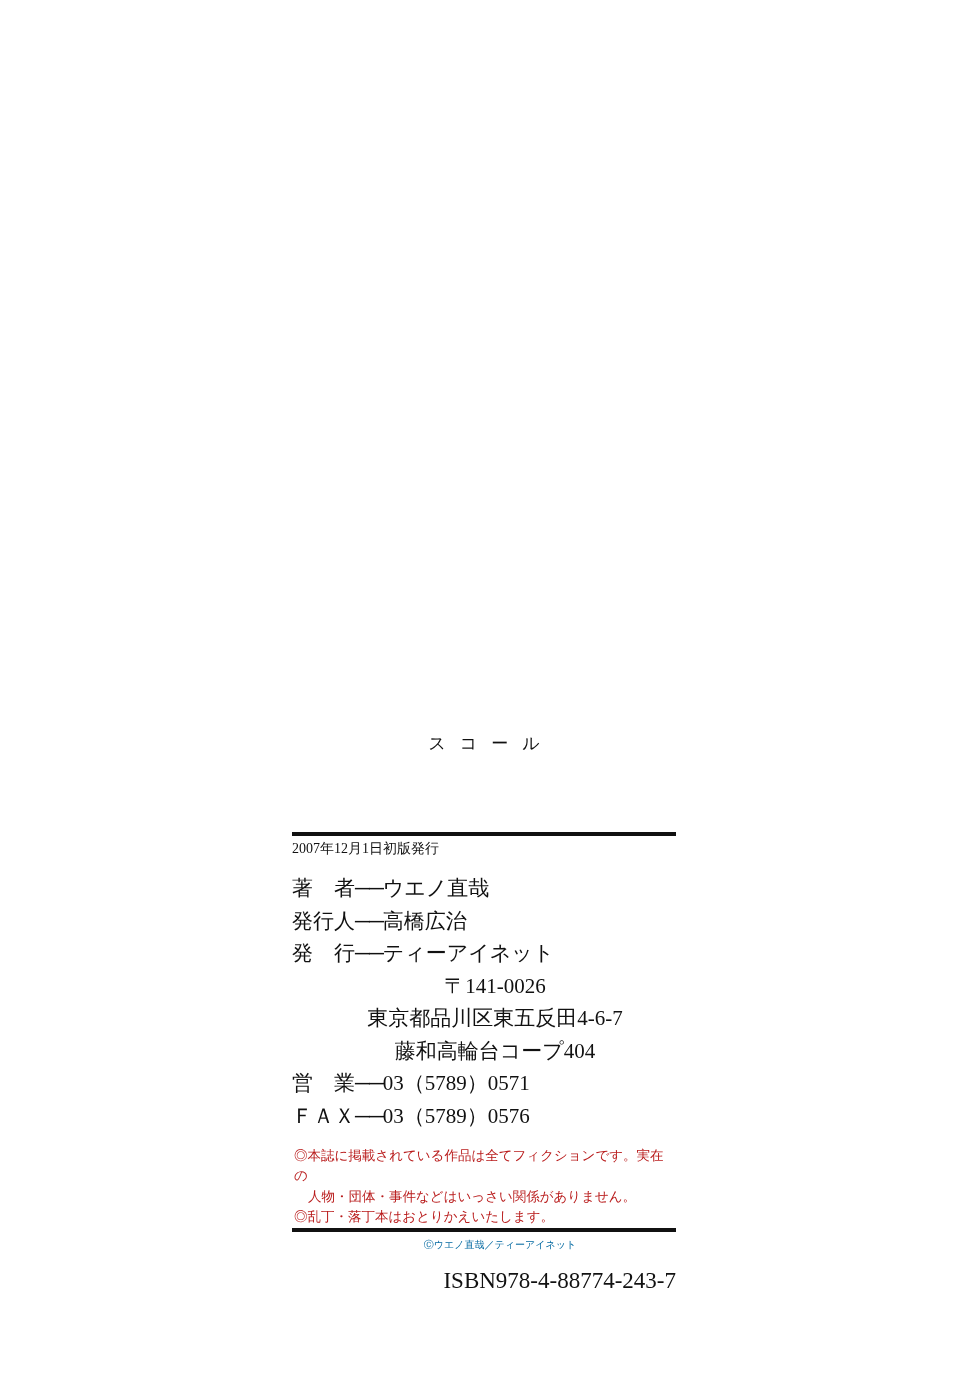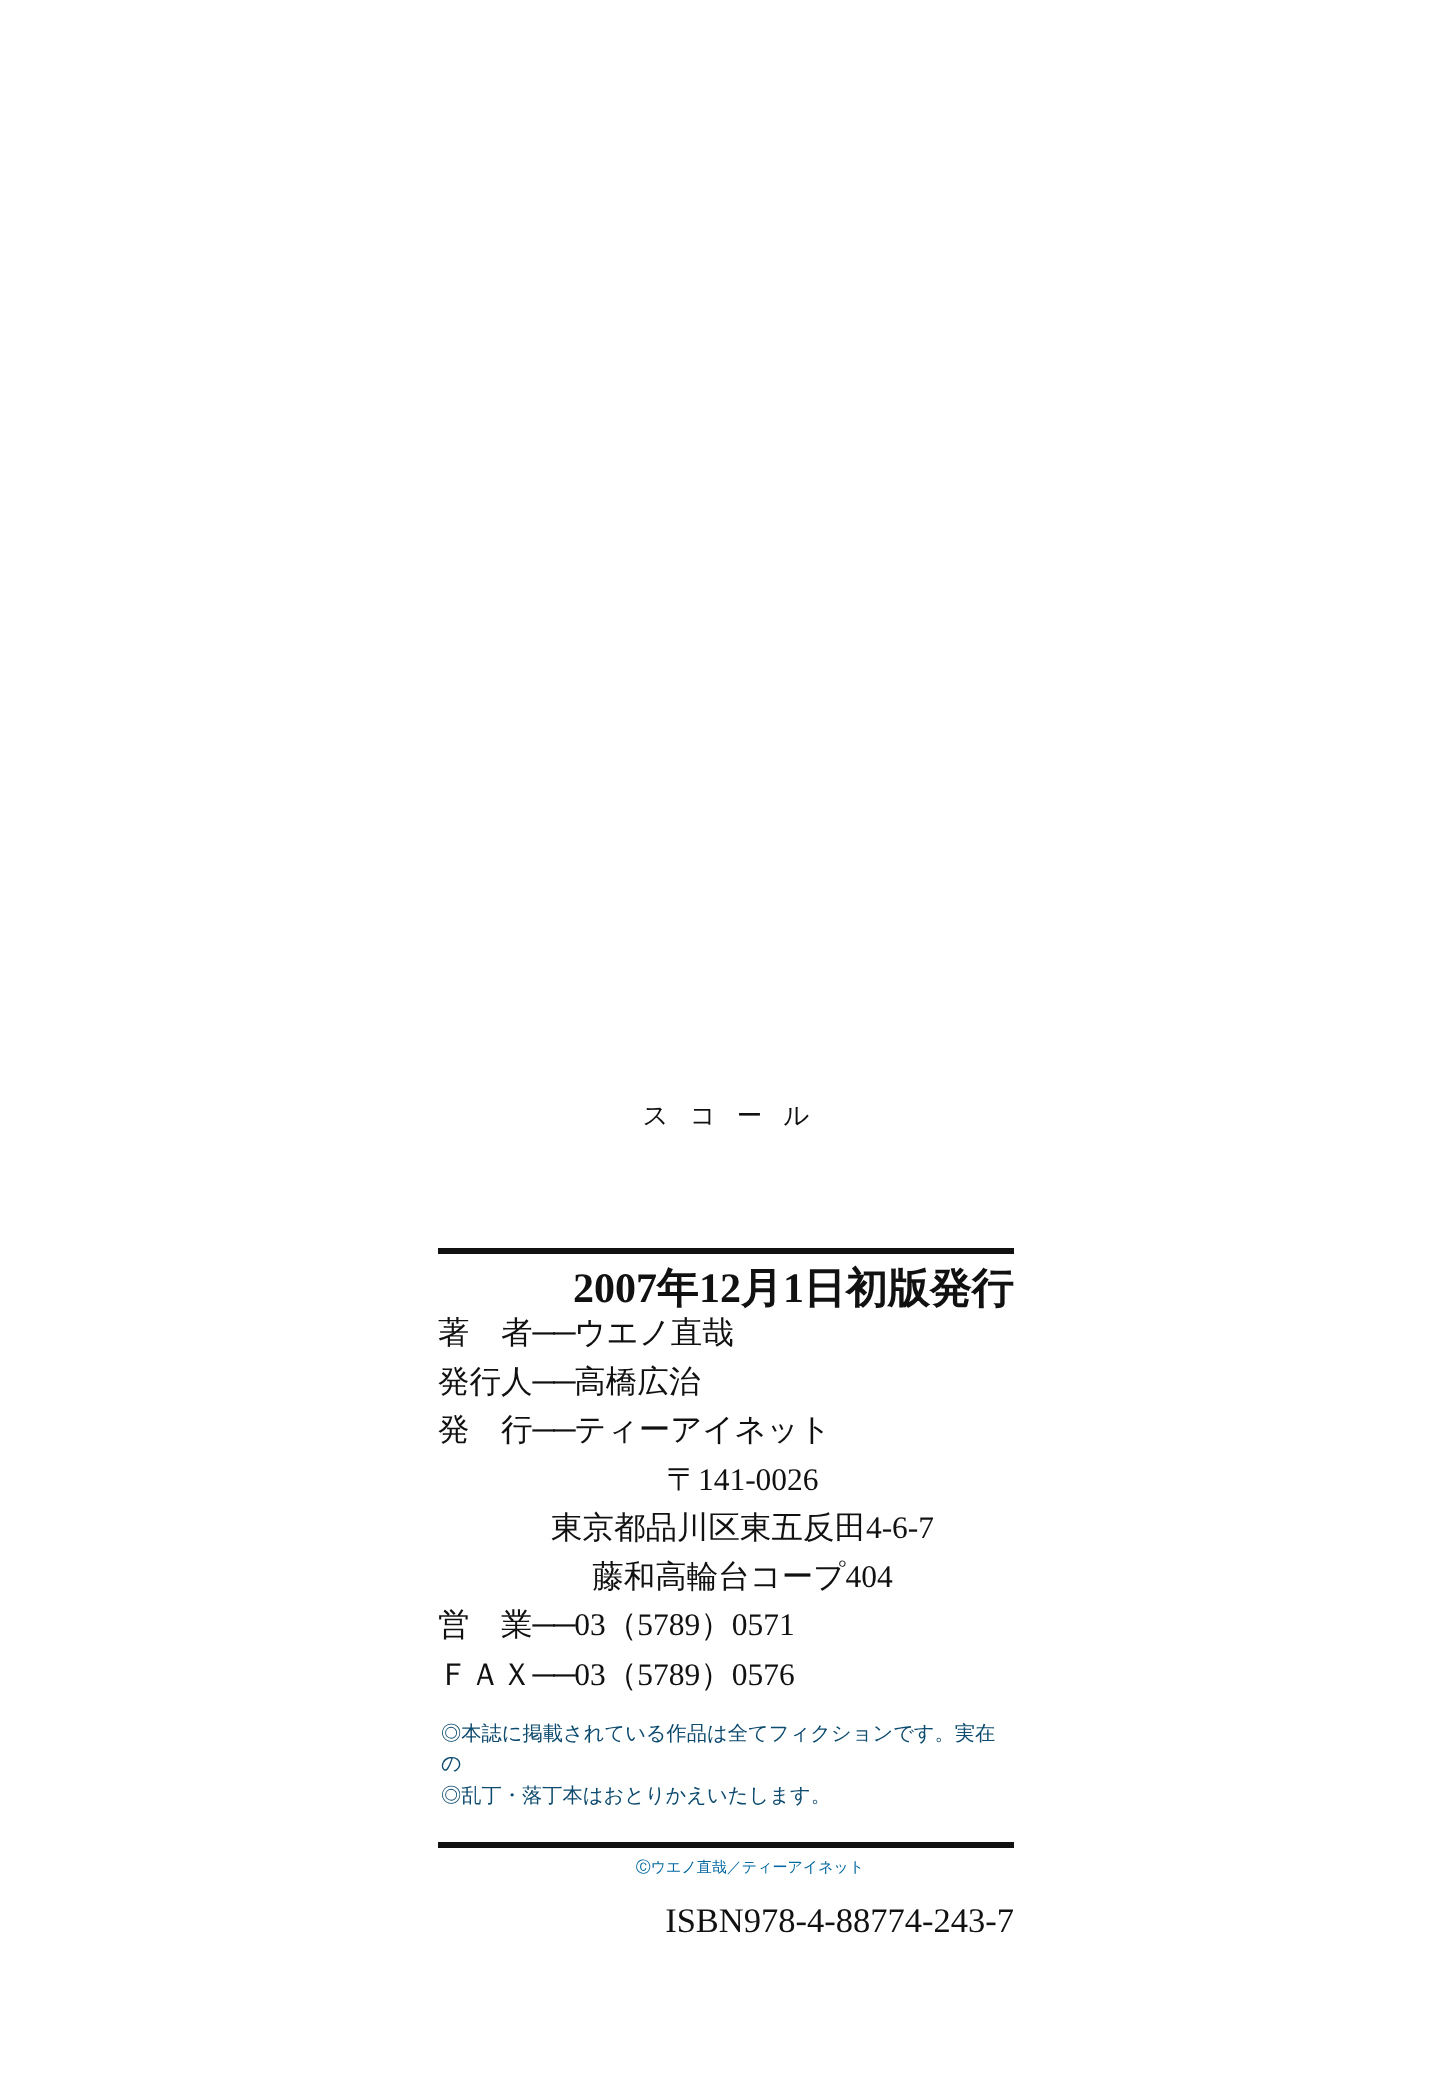--- a/index.html
+++ b/index.html
@@ -57,25 +57,24 @@
     height: 4px;
     background: #111111;
   }
   .rule-top { top: 832px; }
 
   .pubdate {
     position: absolute;
     left: 292px;
     top: 840px;
     width: 384px;
-    text-align: right;
-    font-size: 28px;
+    text-align: left;
+    font-size: 14px;
     letter-spacing: 0px;
     color: #111;
-    font-weight: bold;
   }
 
   
   .credits {
     position: absolute;
     left: 292px;
     top: 872px;
     width: 384px;
     font-size: 21px;
     line-height: 1.55;
@@ -99,21 +98,21 @@
   }
 
   
   .notices {
     position: absolute;
     left: 294px;
     top: 1146px;
     width: 370px;
     font-size: 13.5px;
     line-height: 1.5;
-    color: #0c4a6e;
+    color: #b91c1c;
   }
   .notice-line { display: block; }
   .notice-sub { display: block; padding-left: 14px; }
 
   .rule-bottom {
     position: absolute;
     left: 292px;
     top: 1228px;
     width: 384px;
     height: 4px;
@@ -176,20 +175,21 @@
     </span>
 
     <span class="credit-row">
       <span class="lbl">ＦＡＸ</span><span class="dash">──</span><span class="val">03（5789）0576</span>
     </span>
 
   </div>
 
   <div class="notices">
     <span class="notice-line">◎本誌に掲載されている作品は全てフィクションです。実在の</span>
+    <span class="notice-sub">人物・団体・事件などはいっさい関係がありません。</span>
     <span class="notice-line">◎乱丁・落丁本はおとりかえいたします。</span>
   </div>
 
   <div class="rule-heavy rule-bottom"></div>
 
   <div class="copyright">Ⓒウエノ直哉／ティーアイネット</div>
   <div class="isbn">ISBN978-4-88774-243-7</div>
 
 </div>
 

